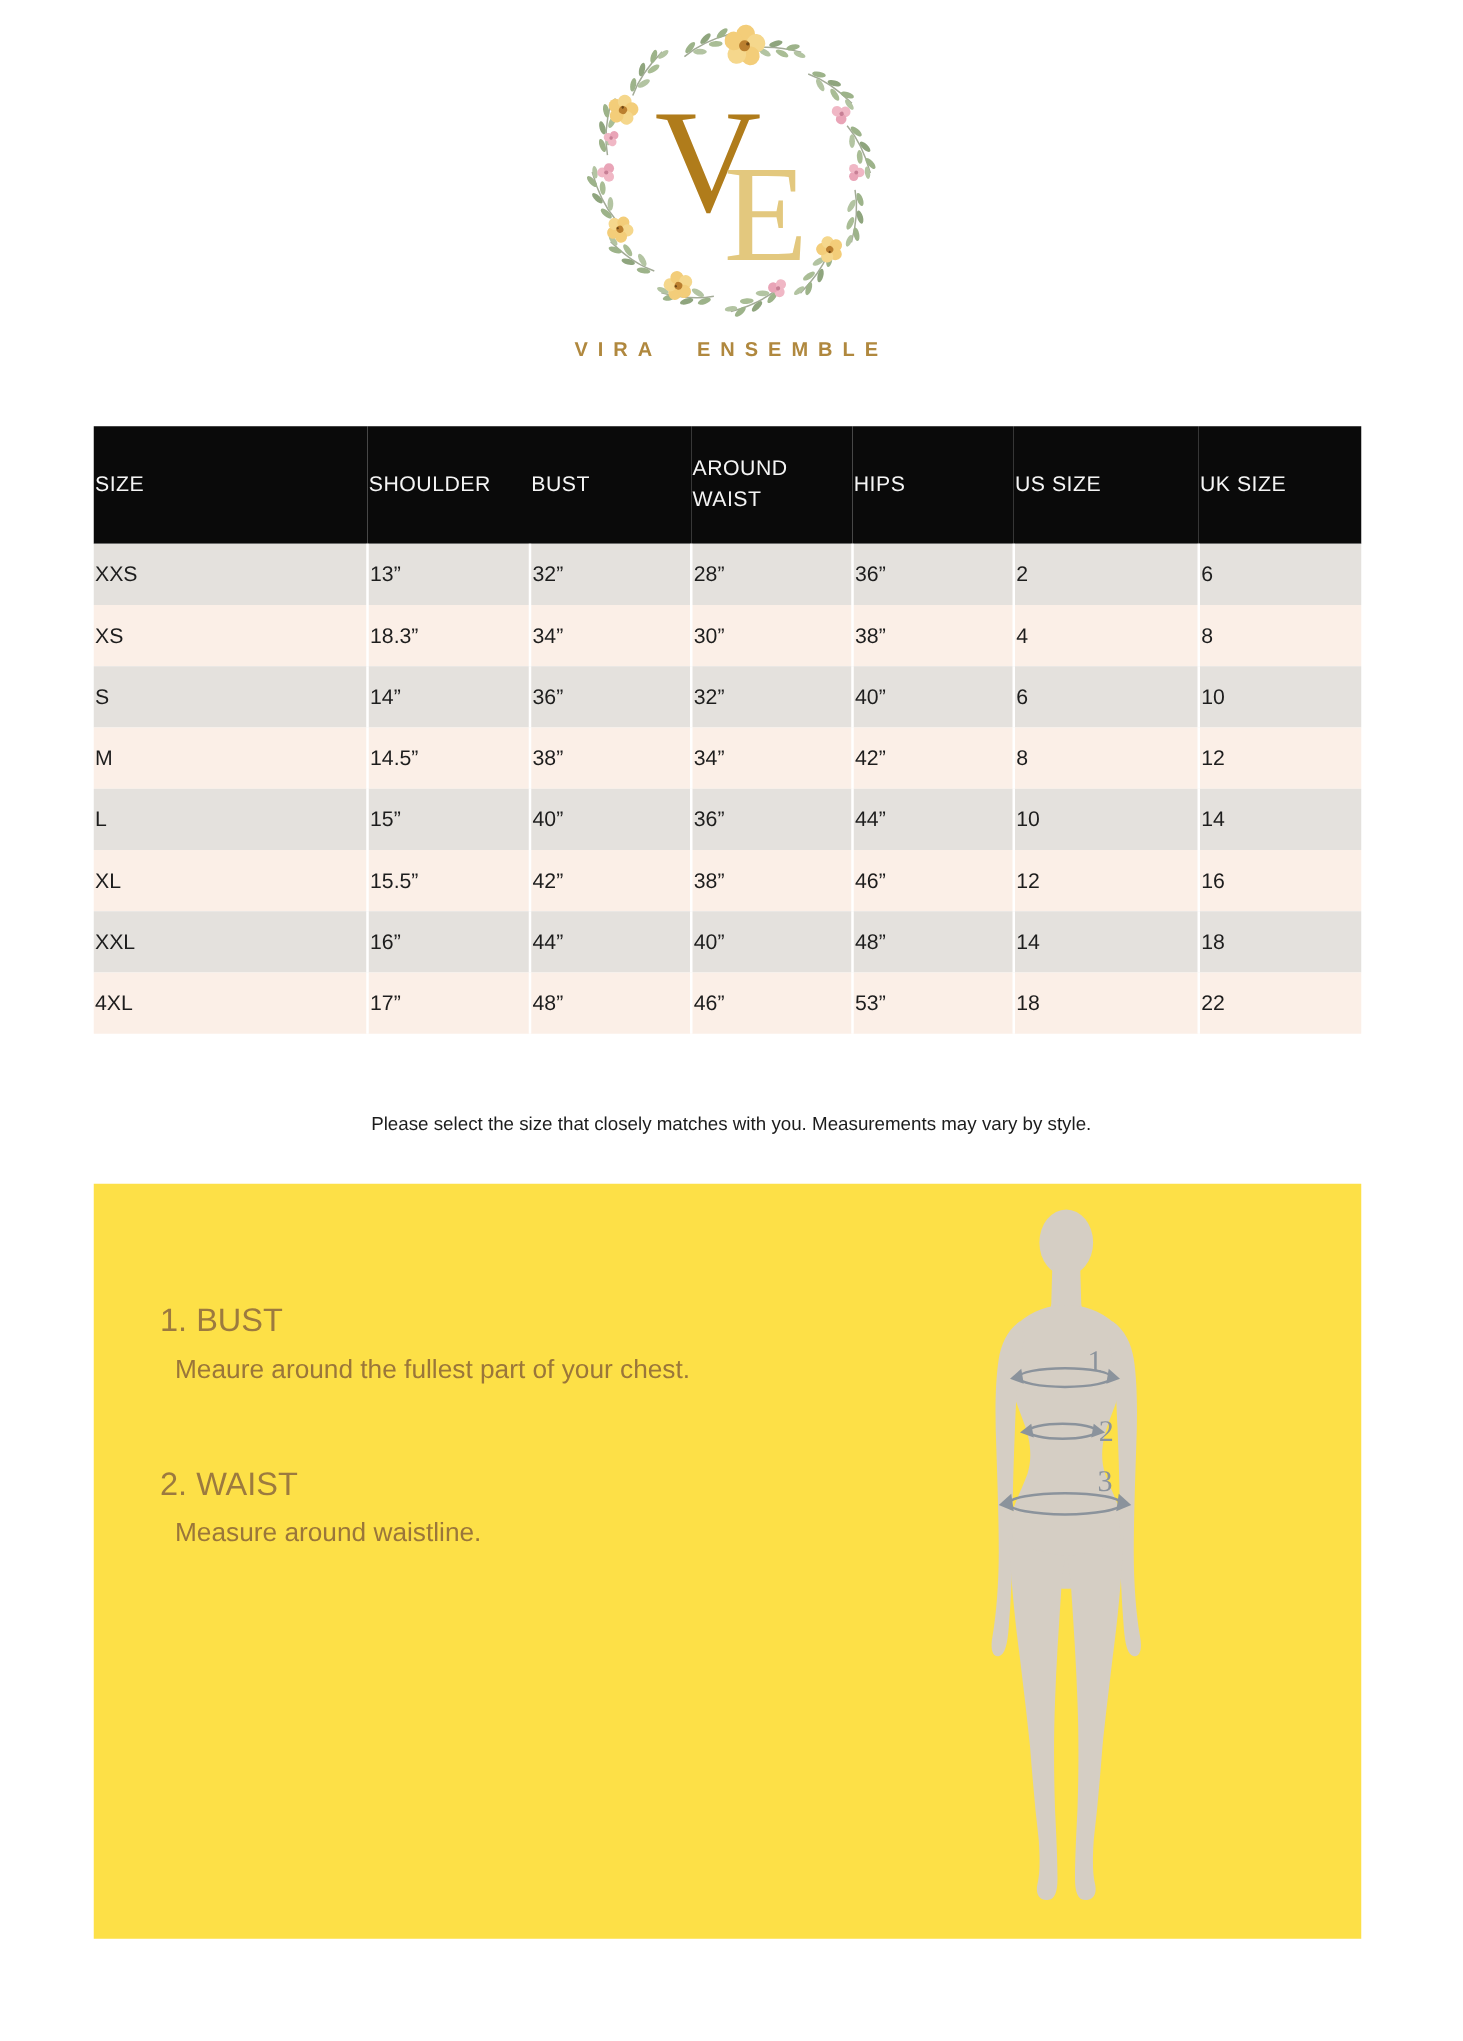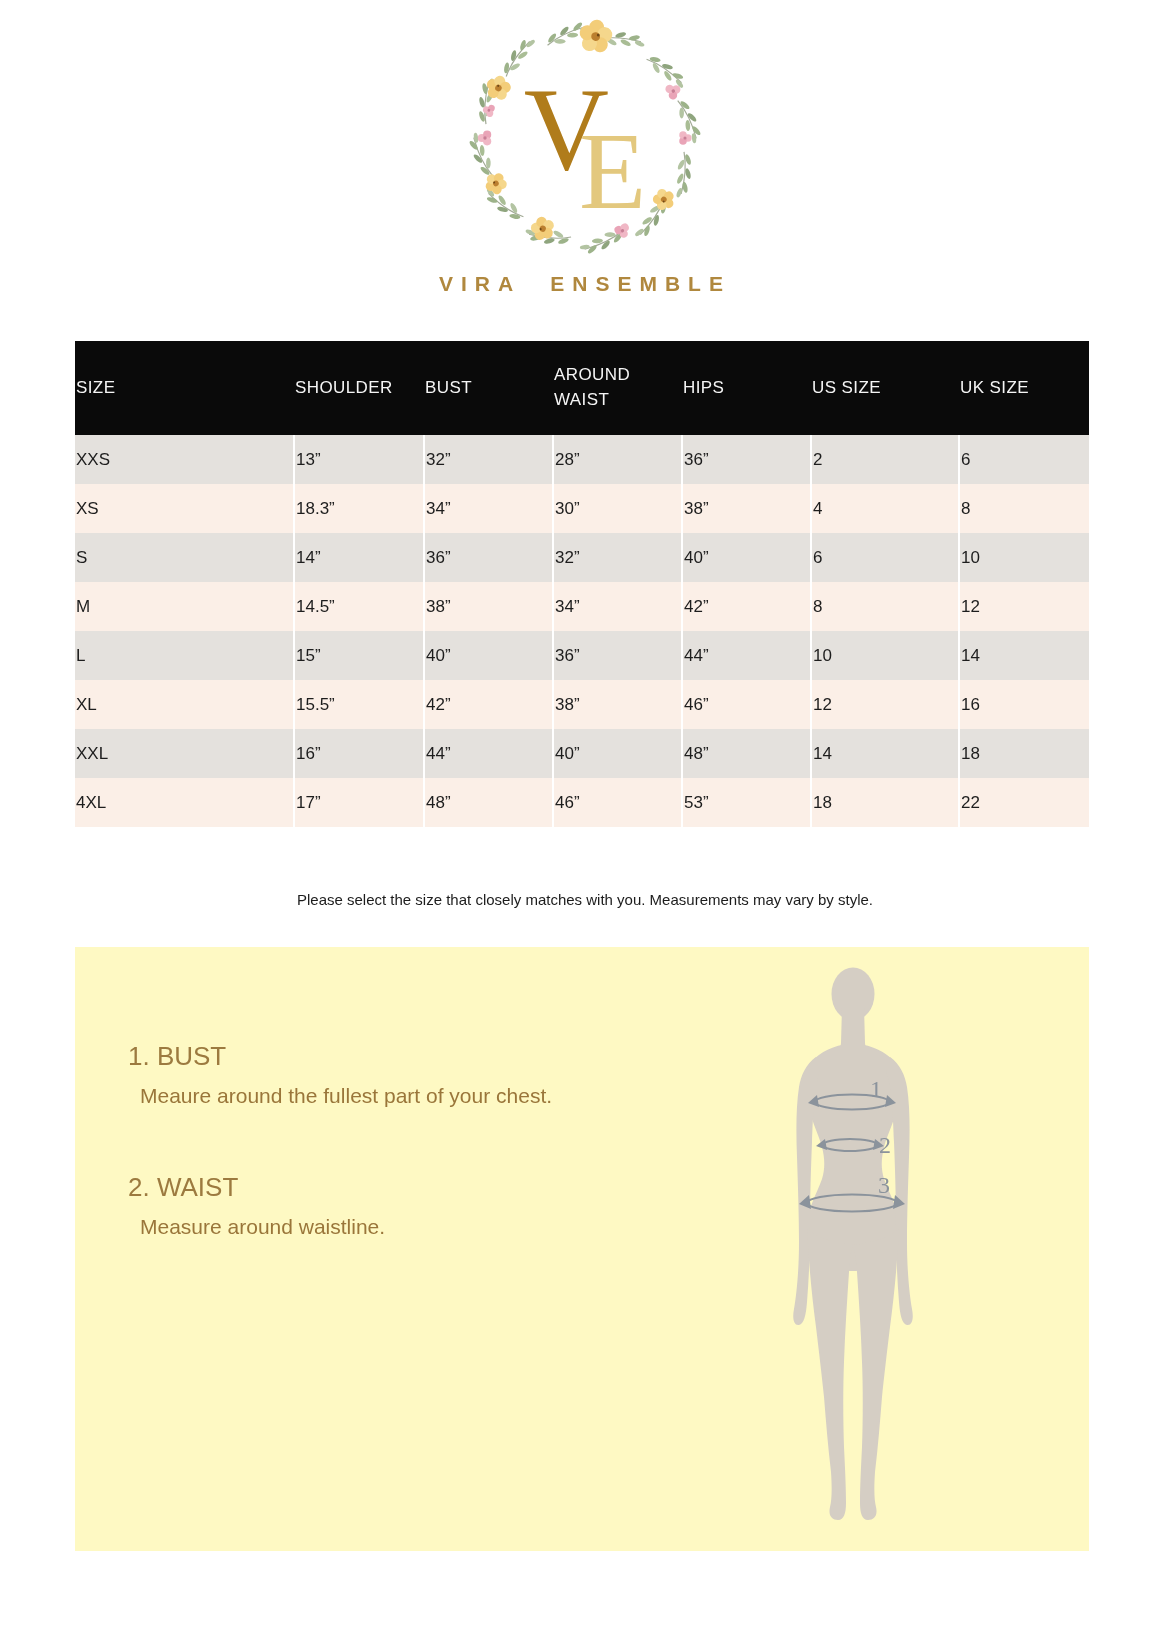--- a/index.html
+++ b/index.html
@@ -8,41 +8,41 @@
 
   
   .logo-block{position:absolute;top:16px;left:0;width:100%;
               display:flex;flex-direction:column;align-items:center;}
   .wreath-wrap{position:relative;width:250px;height:240px;}
   .wreath-wrap svg{position:absolute;top:0;left:0;}
   .monogram{position:absolute;top:66px;left:50%;transform:translateX(-50%);
             display:flex;font-family:"Liberation Serif","DejaVu Serif",serif;}
   .mono-v{font-size:118px;line-height:0.82;color:#b07c1b;}
   .mono-e{font-size:110px;line-height:0.82;color:#e3c87e;margin-left:-30px;margin-top:44px;}
-  .brand-name{margin-top:16px;color:#b0883e;font-weight:bold;font-size:21px;
+  .brand-name{margin-top:16px;color:#b0883e;font-weight:bold;font-size:16px;
               letter-spacing:8px;word-spacing:16px;white-space:nowrap;}
 
   
   table.size-table{position:absolute;top:341px;left:75px;width:1014px;
                    border-collapse:collapse;text-align:left;color:#1d1d1d;table-layout:fixed;}
   table.size-table thead th{background:#0a0a0a;color:#f5f5f5;font-weight:normal;
                    height:92px;font-size:17px;vertical-align:middle;letter-spacing:0.4px;
                    white-space:pre-line;line-height:1.45;}
   table.size-table tbody td{height:47px;font-size:17px;vertical-align:middle;}
   table.size-table tbody td + td{border-left:2px solid #ffffff;margin-top:24px;}
   table.size-table tbody tr:nth-child(odd){background:#e4e1dd;}
   table.size-table tbody tr:nth-child(even){background:#fbefe7;}
 
   
   .note{position:absolute;top:891px;left:0;width:100%;text-align:center;
         font-size:15px;color:#1c1c1c;}
 
   
   .guide-panel{position:absolute;top:947px;left:75px;width:1014px;height:604px;
-               background:#fef9c3;}
+               background:#fde047;}
   .guide-text{position:absolute;left:53px;top:94px;}
   .guide-item{margin-bottom:64px;}
   .guide-item .g-title{margin:0 0 9px 0;font-size:26px;font-weight:normal;color:#9c7a3f;}
   .guide-item .g-desc{margin:12px;font-size:21px;color:#9a763a;}
   .figure-wrap{position:absolute;top:0;left:663px;width:230px;height:604px;}
 </style>
 </head>
 <body>
 
 <div class="page">

